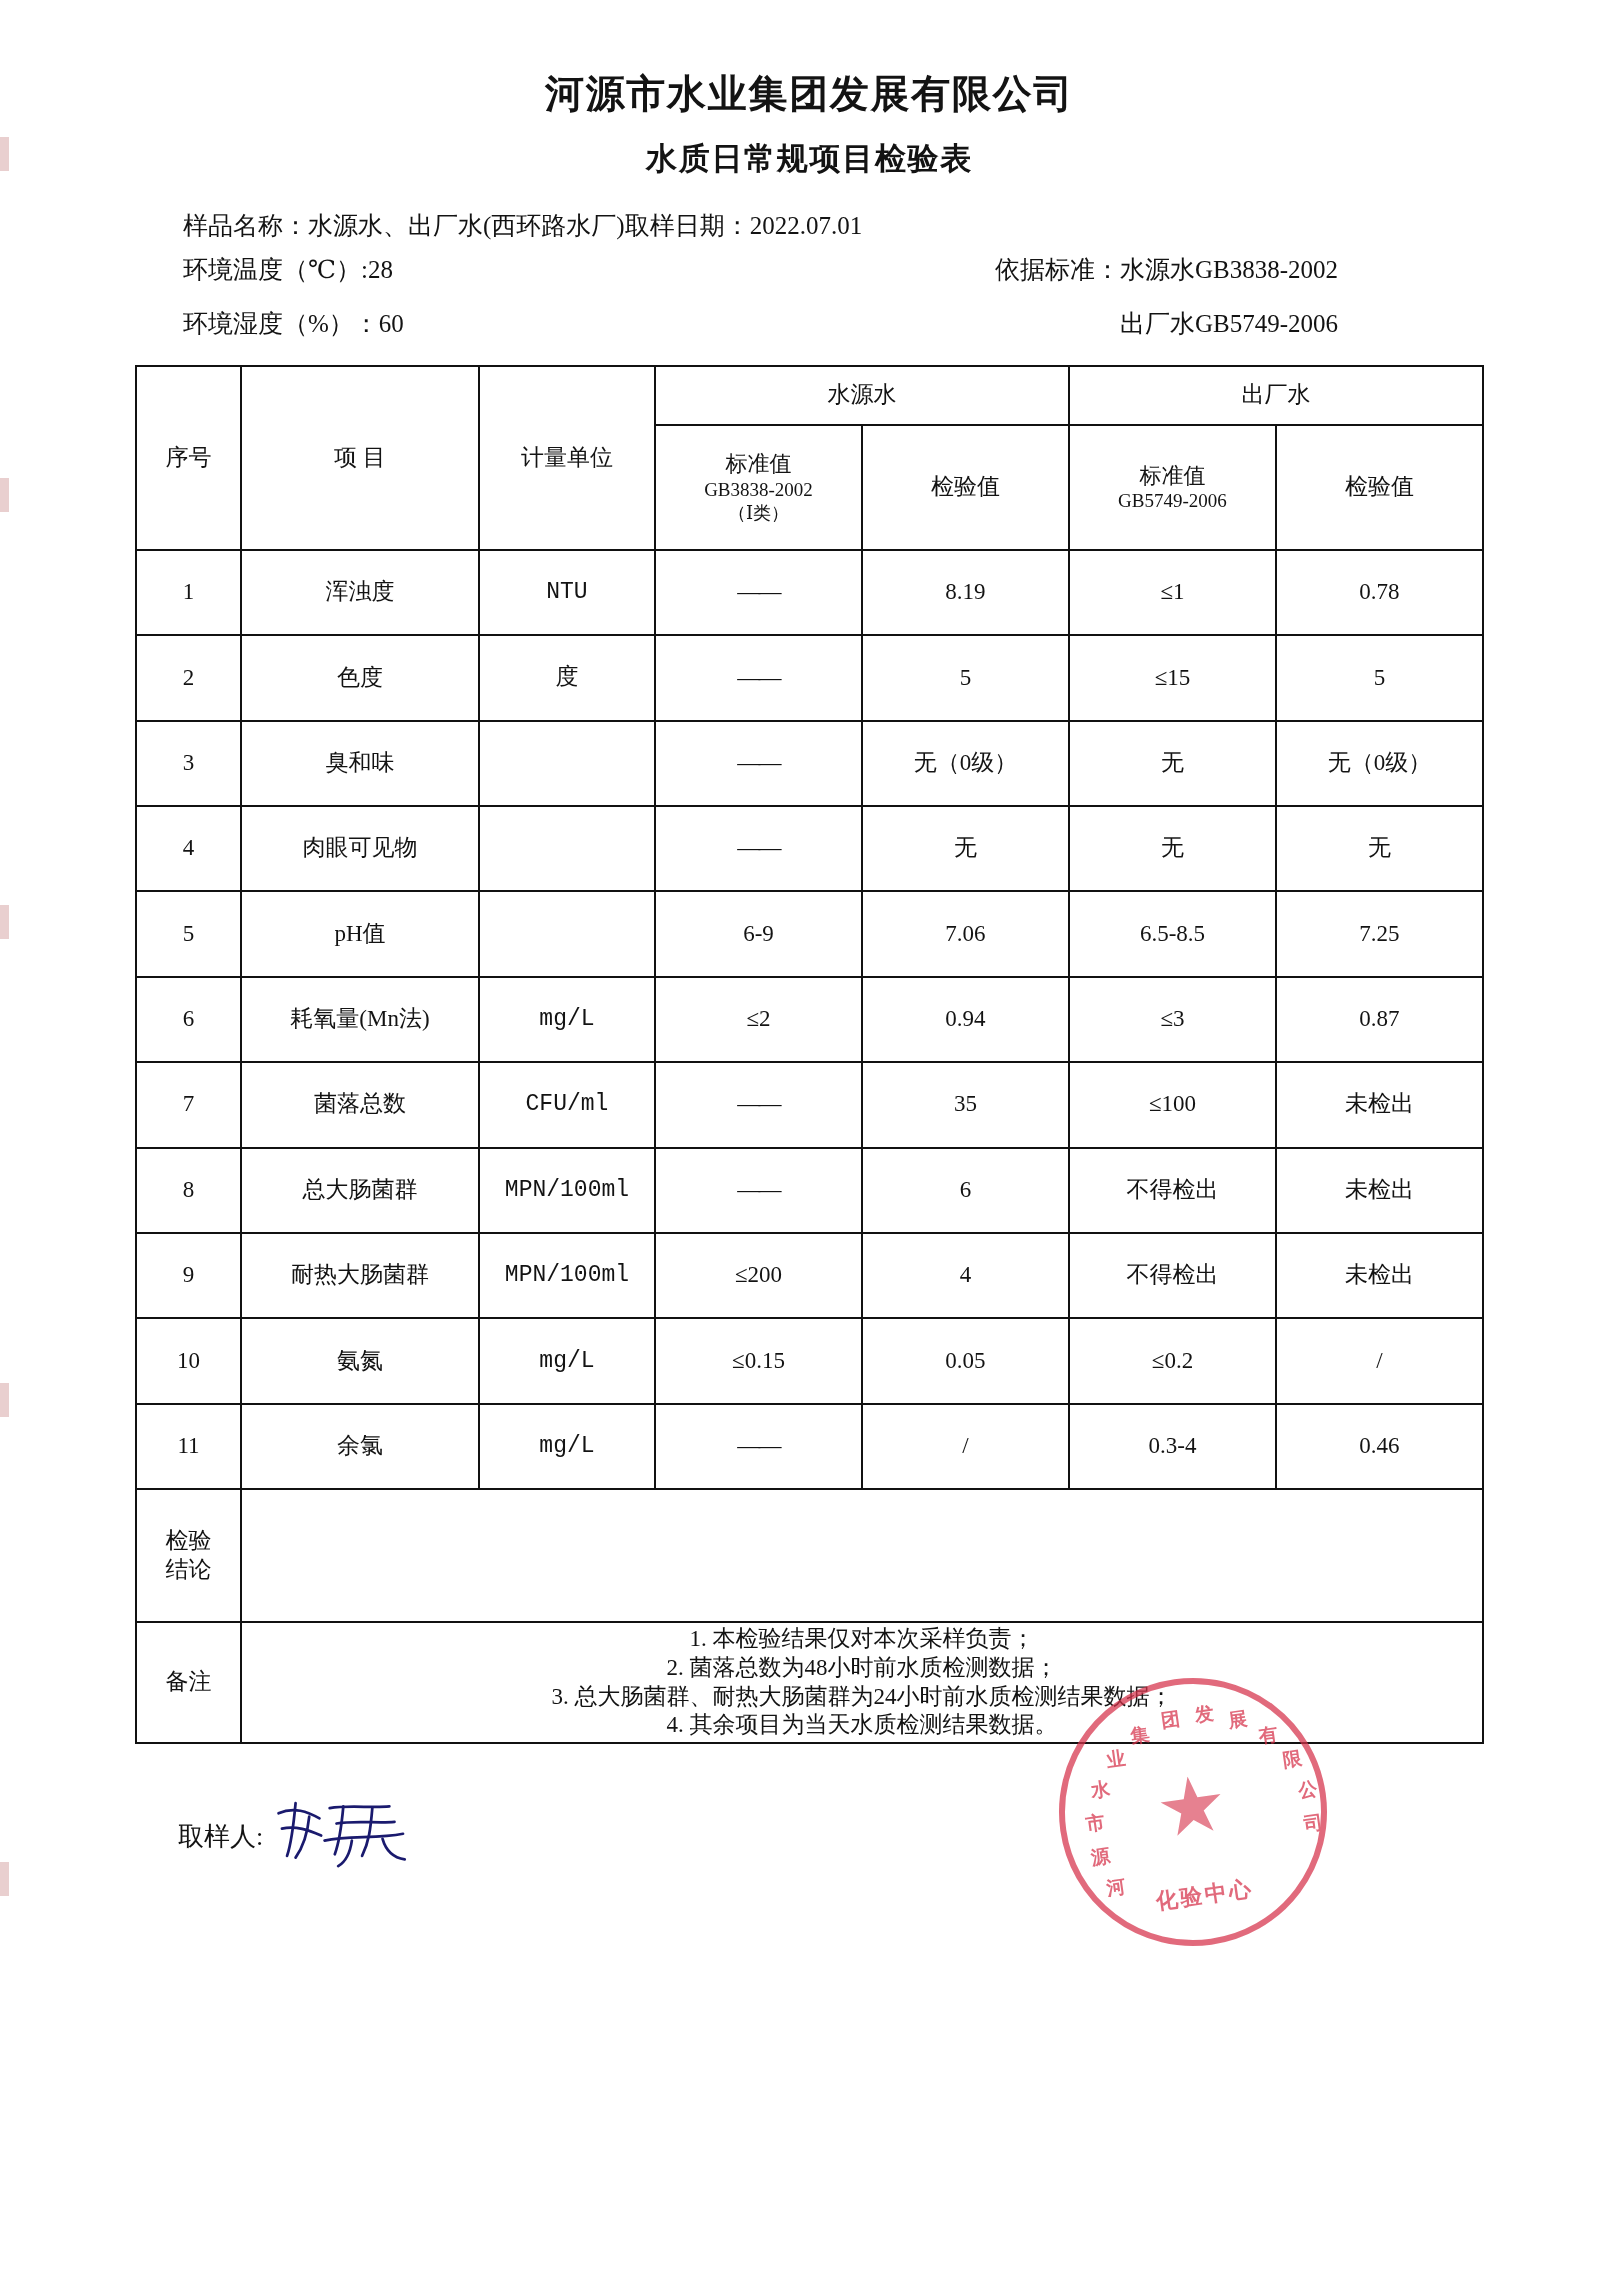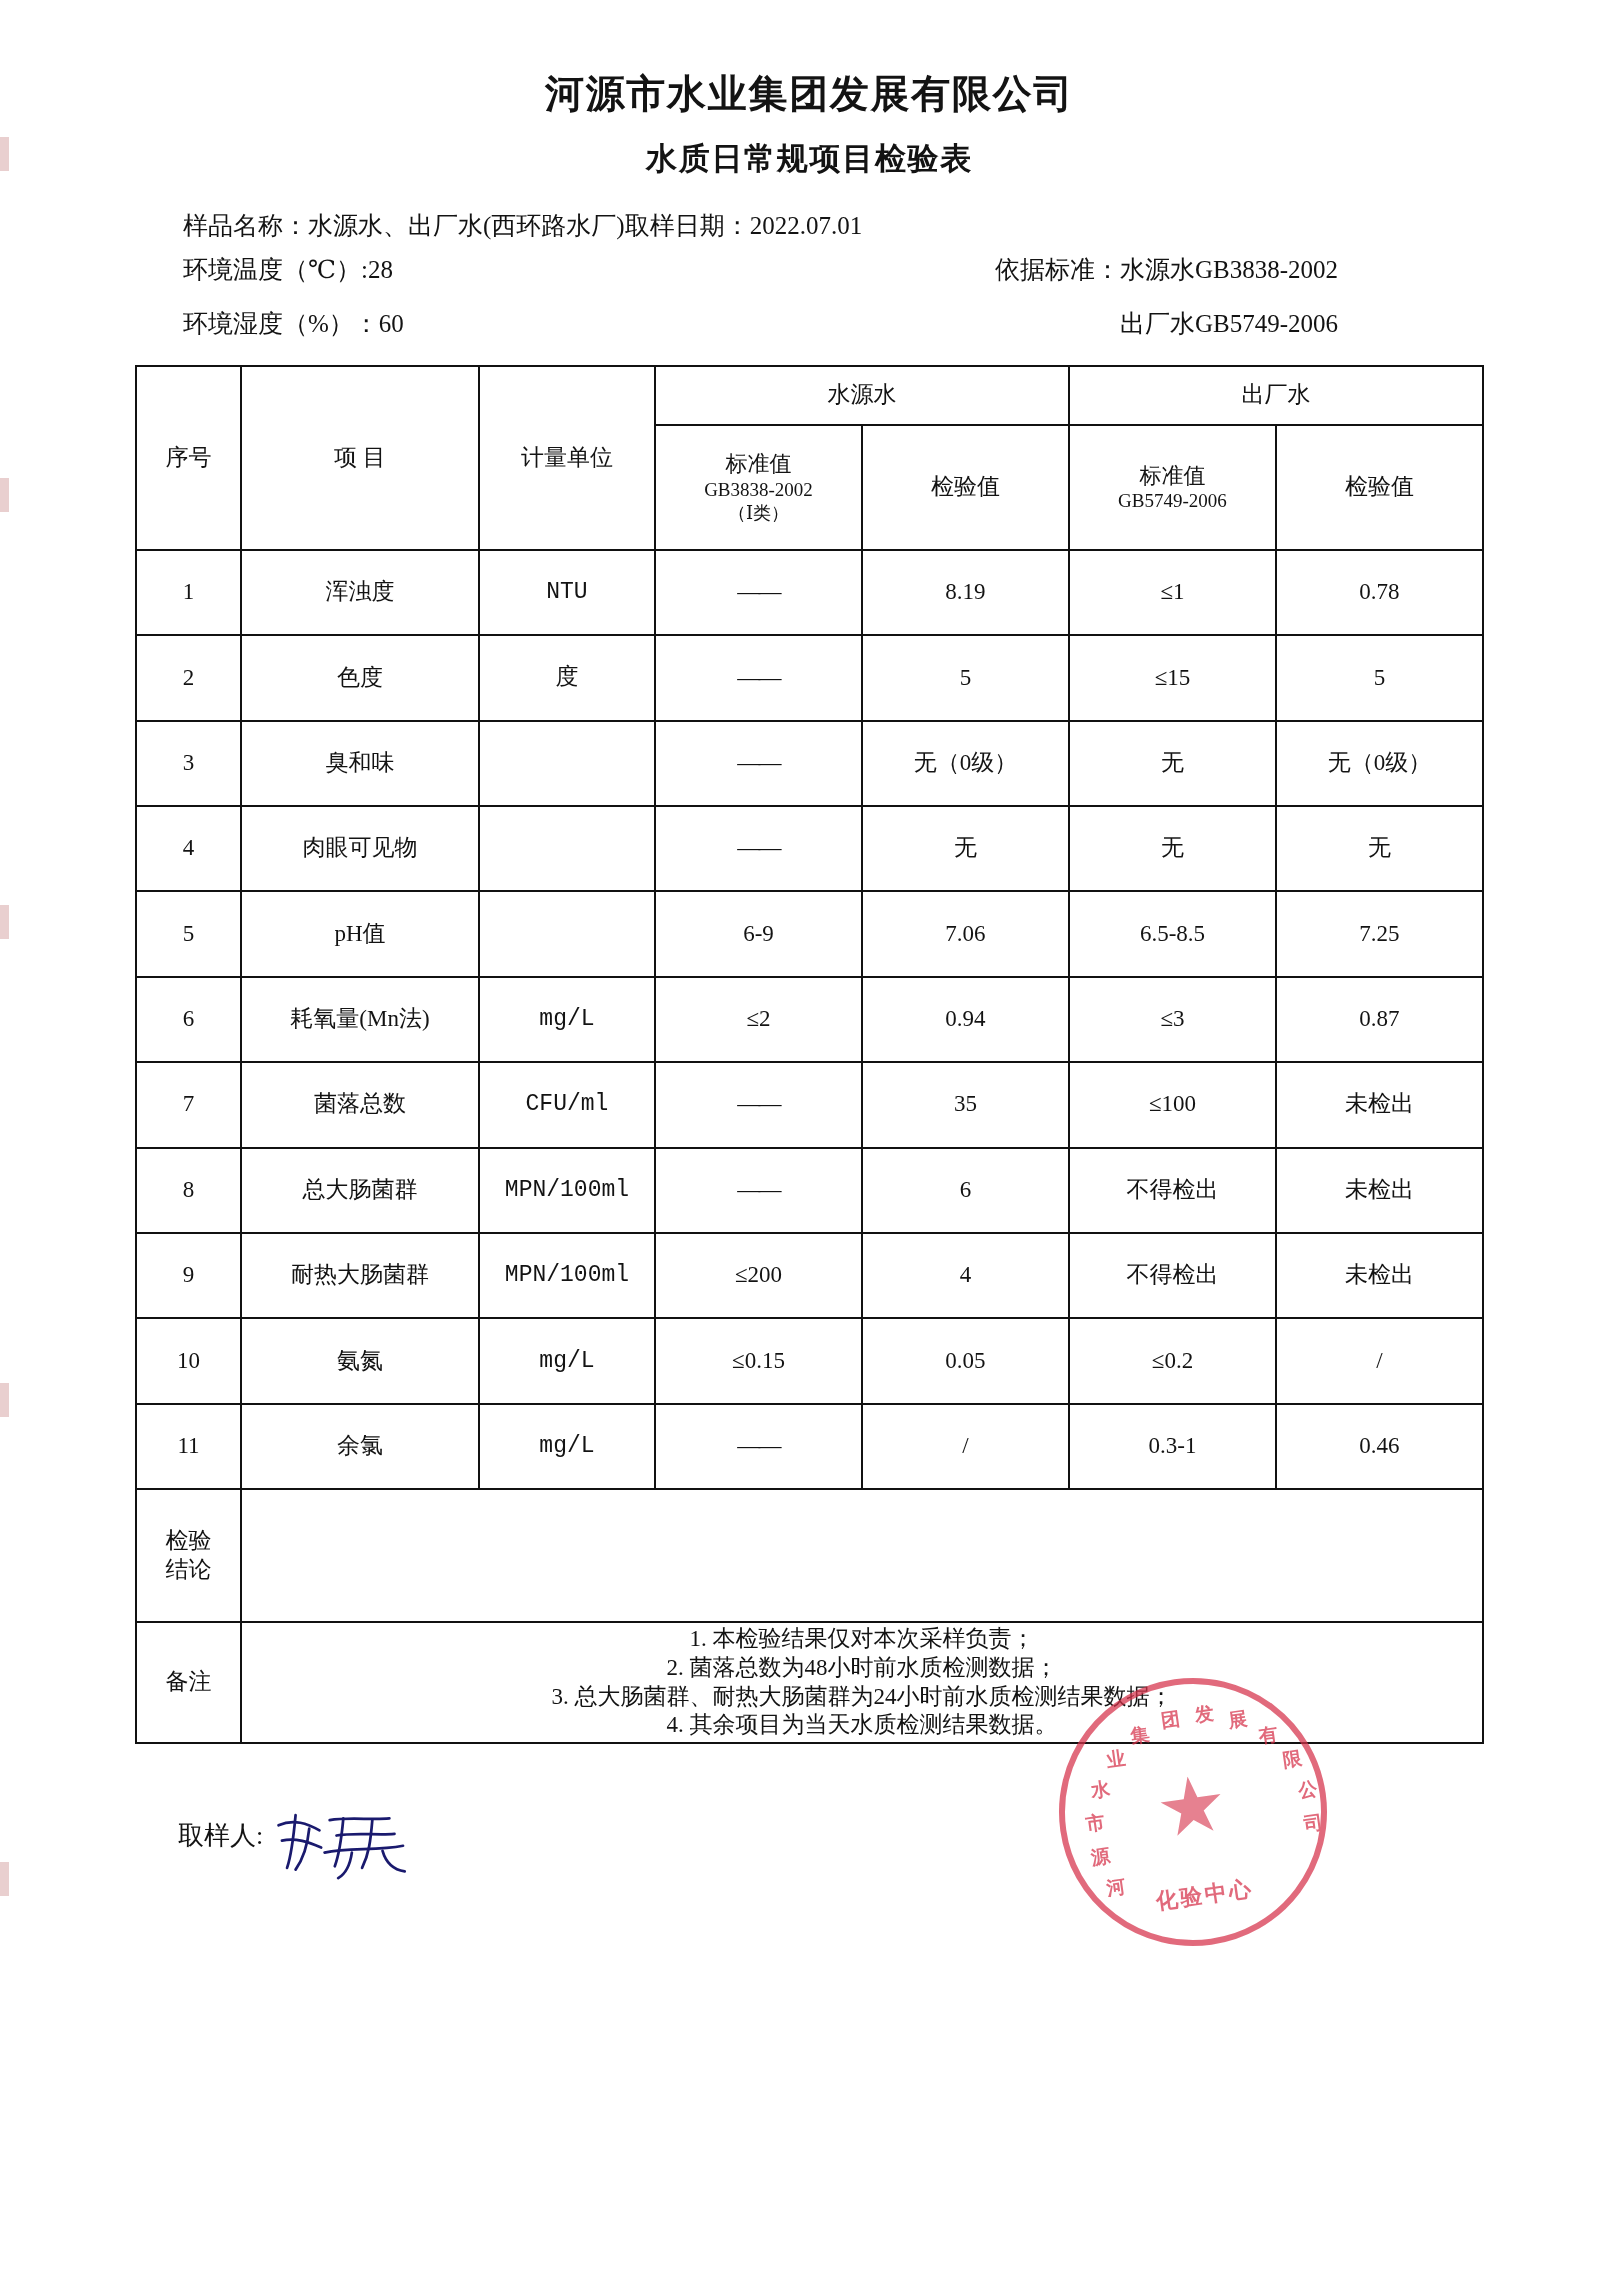--- a/index.html
+++ b/index.html
@@ -120,21 +120,21 @@
     margin: 38px auto 0 auto;
     width: 1349px;
     height: 102px;
     font-size: 26px;
   }
   .sign-block {
     position: absolute;
     display: flex;
     align-items: flex-start;
   }
-  .sign-block.left { left: 43px; top: 21px; }
+  .sign-block.left { left: 43px; top: 9px; align-items: center; }
   .sign-block.right { left: 769px; top: 8.5px; }
   .sign-label { padding-top: 15.4px; }
   .sig {
     display: inline-block;
     width: 162px;
     height: 77px;
     margin-left: 6.8px;
     position: relative;
   }
 
@@ -352,21 +352,21 @@
         <td class="num">0.05</td>
         <td class="num">≤0.2</td>
         <td class="num">/</td>
       </tr>
       <tr class="data-row">
         <td class="num">11</td>
         <td class="item-cell">余氯</td>
         <td class="unit-mono">mg/L</td>
         <td class="dash">——</td>
         <td class="num">/</td>
-        <td class="num">0.3-1</td>
+        <td class="num">0.3-4</td>
         <td class="num">0.46</td>
       </tr>
 
       <tr class="concl-row">
         <td class="concl-label">
           <div>检验</div>
           <div>结论</div>
         </td>
         <td class="concl-body" colspan="6"></td>
       </tr>

